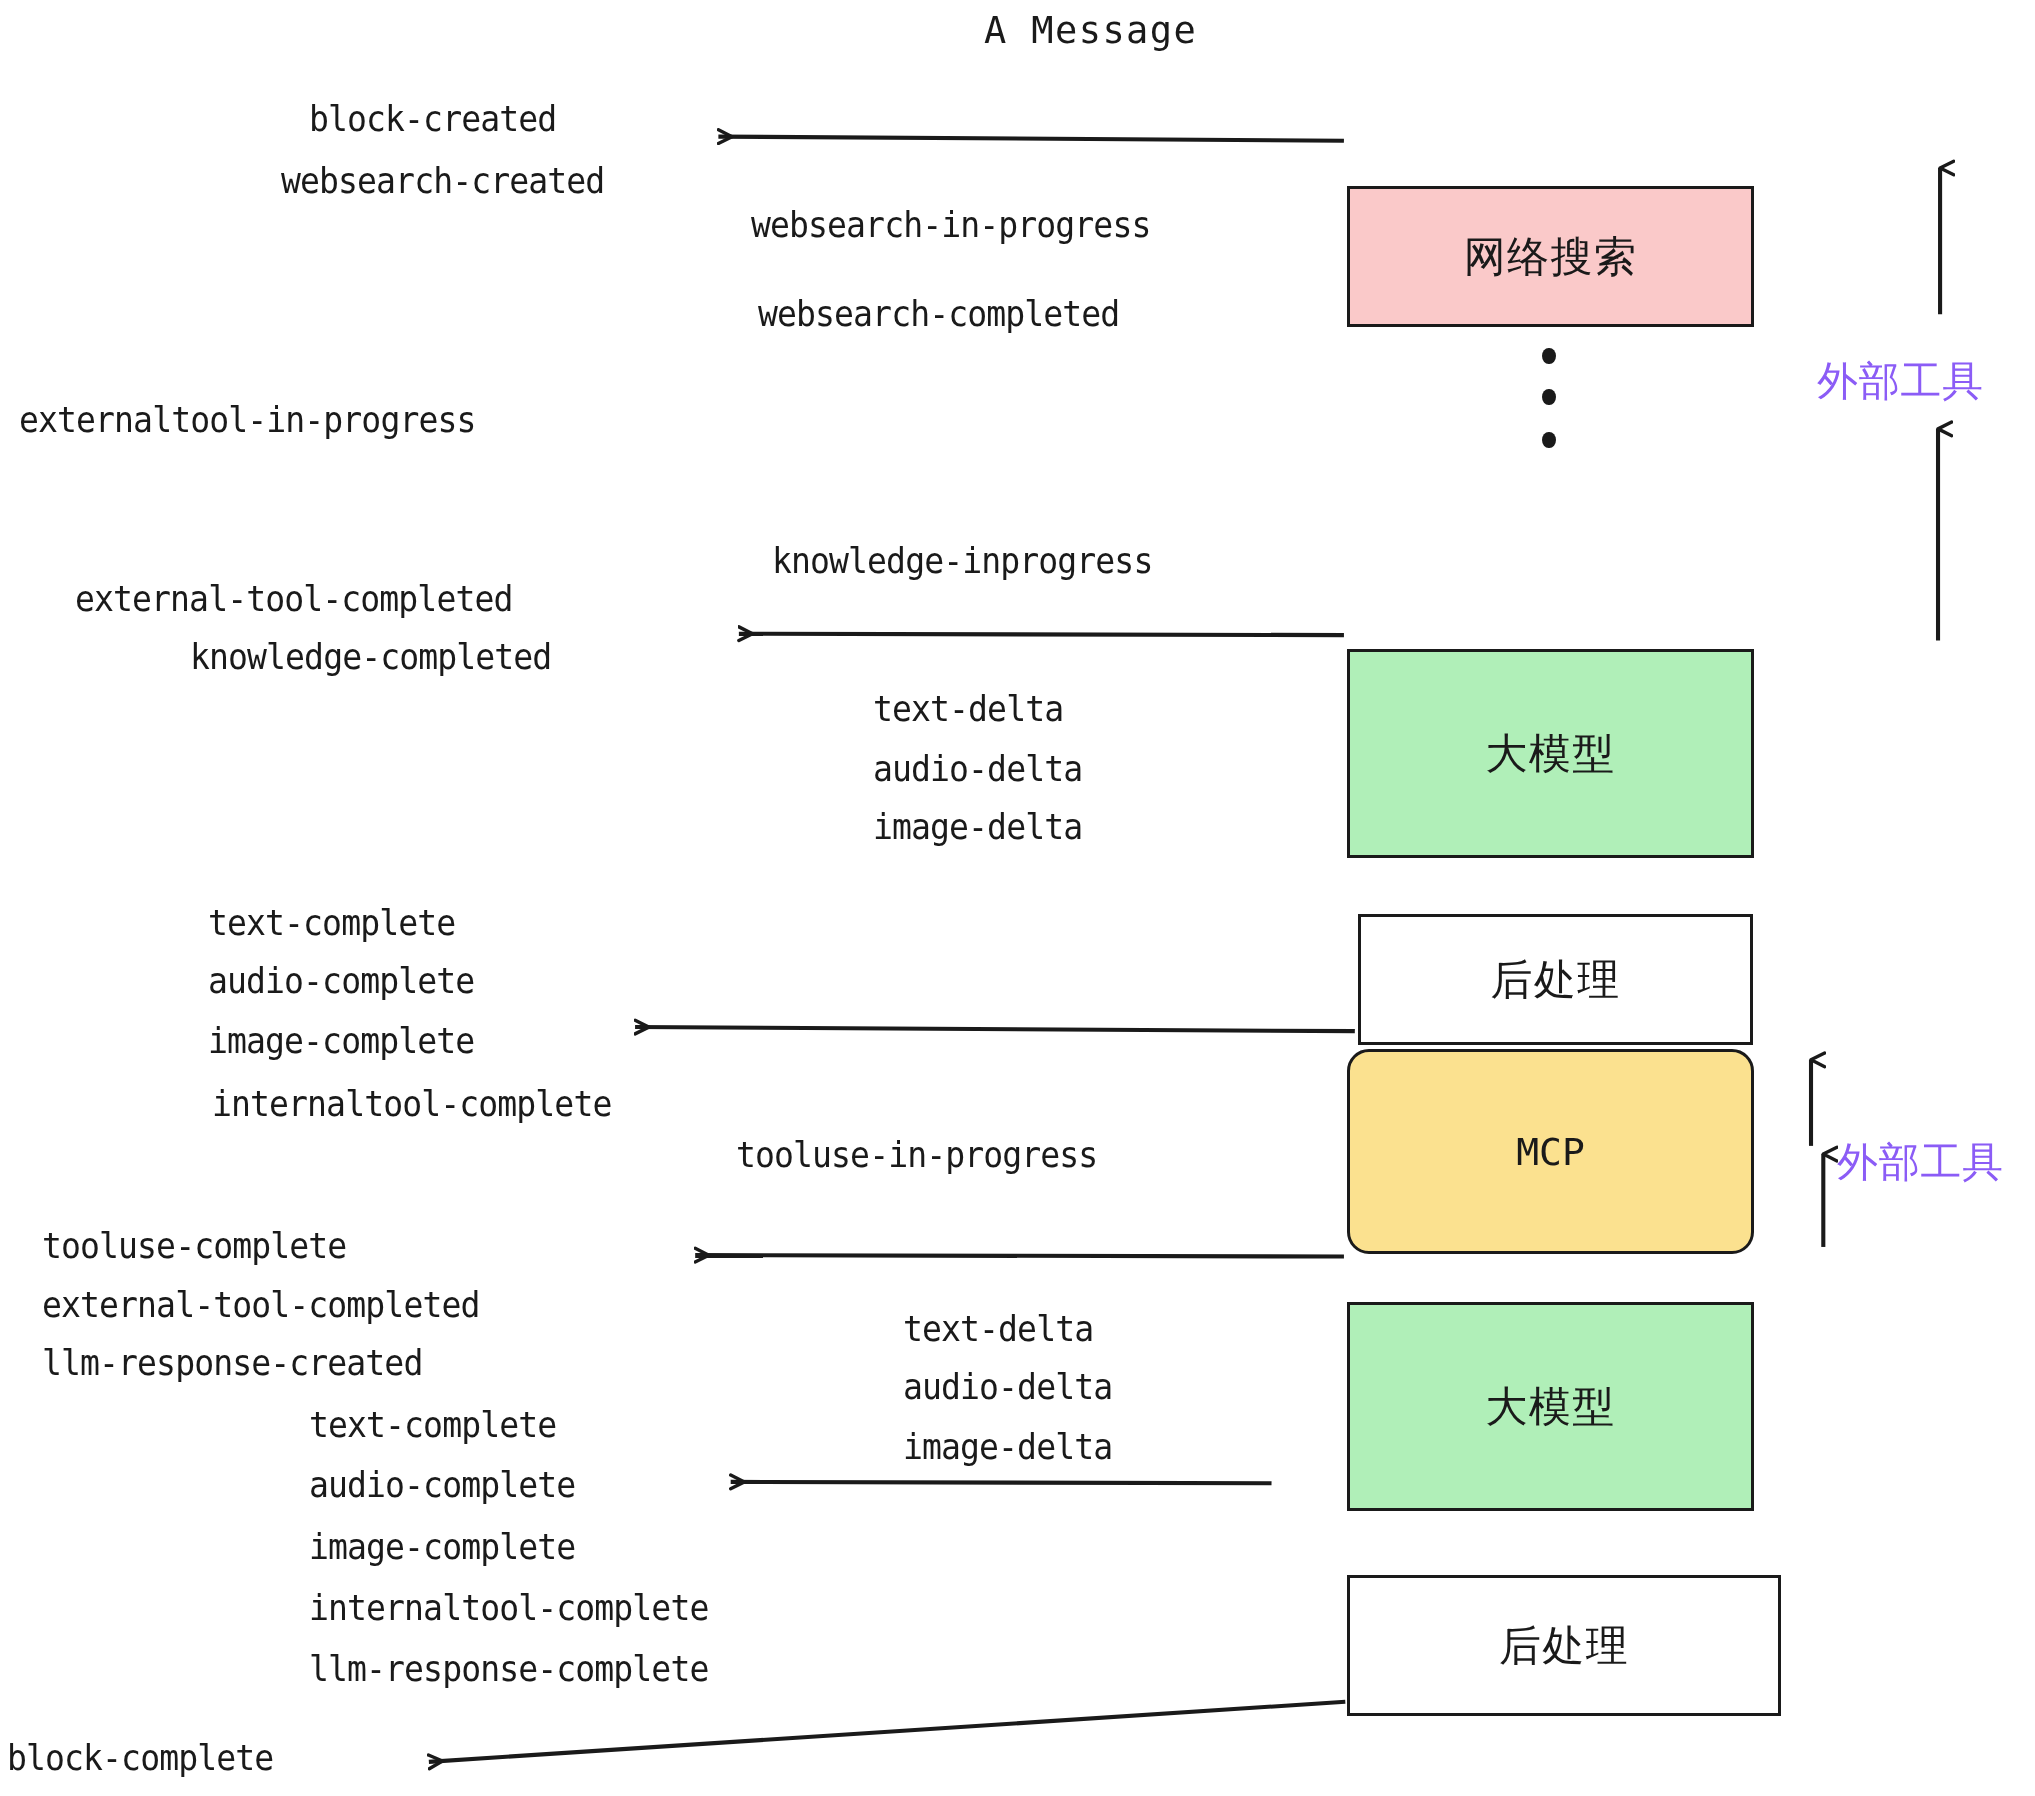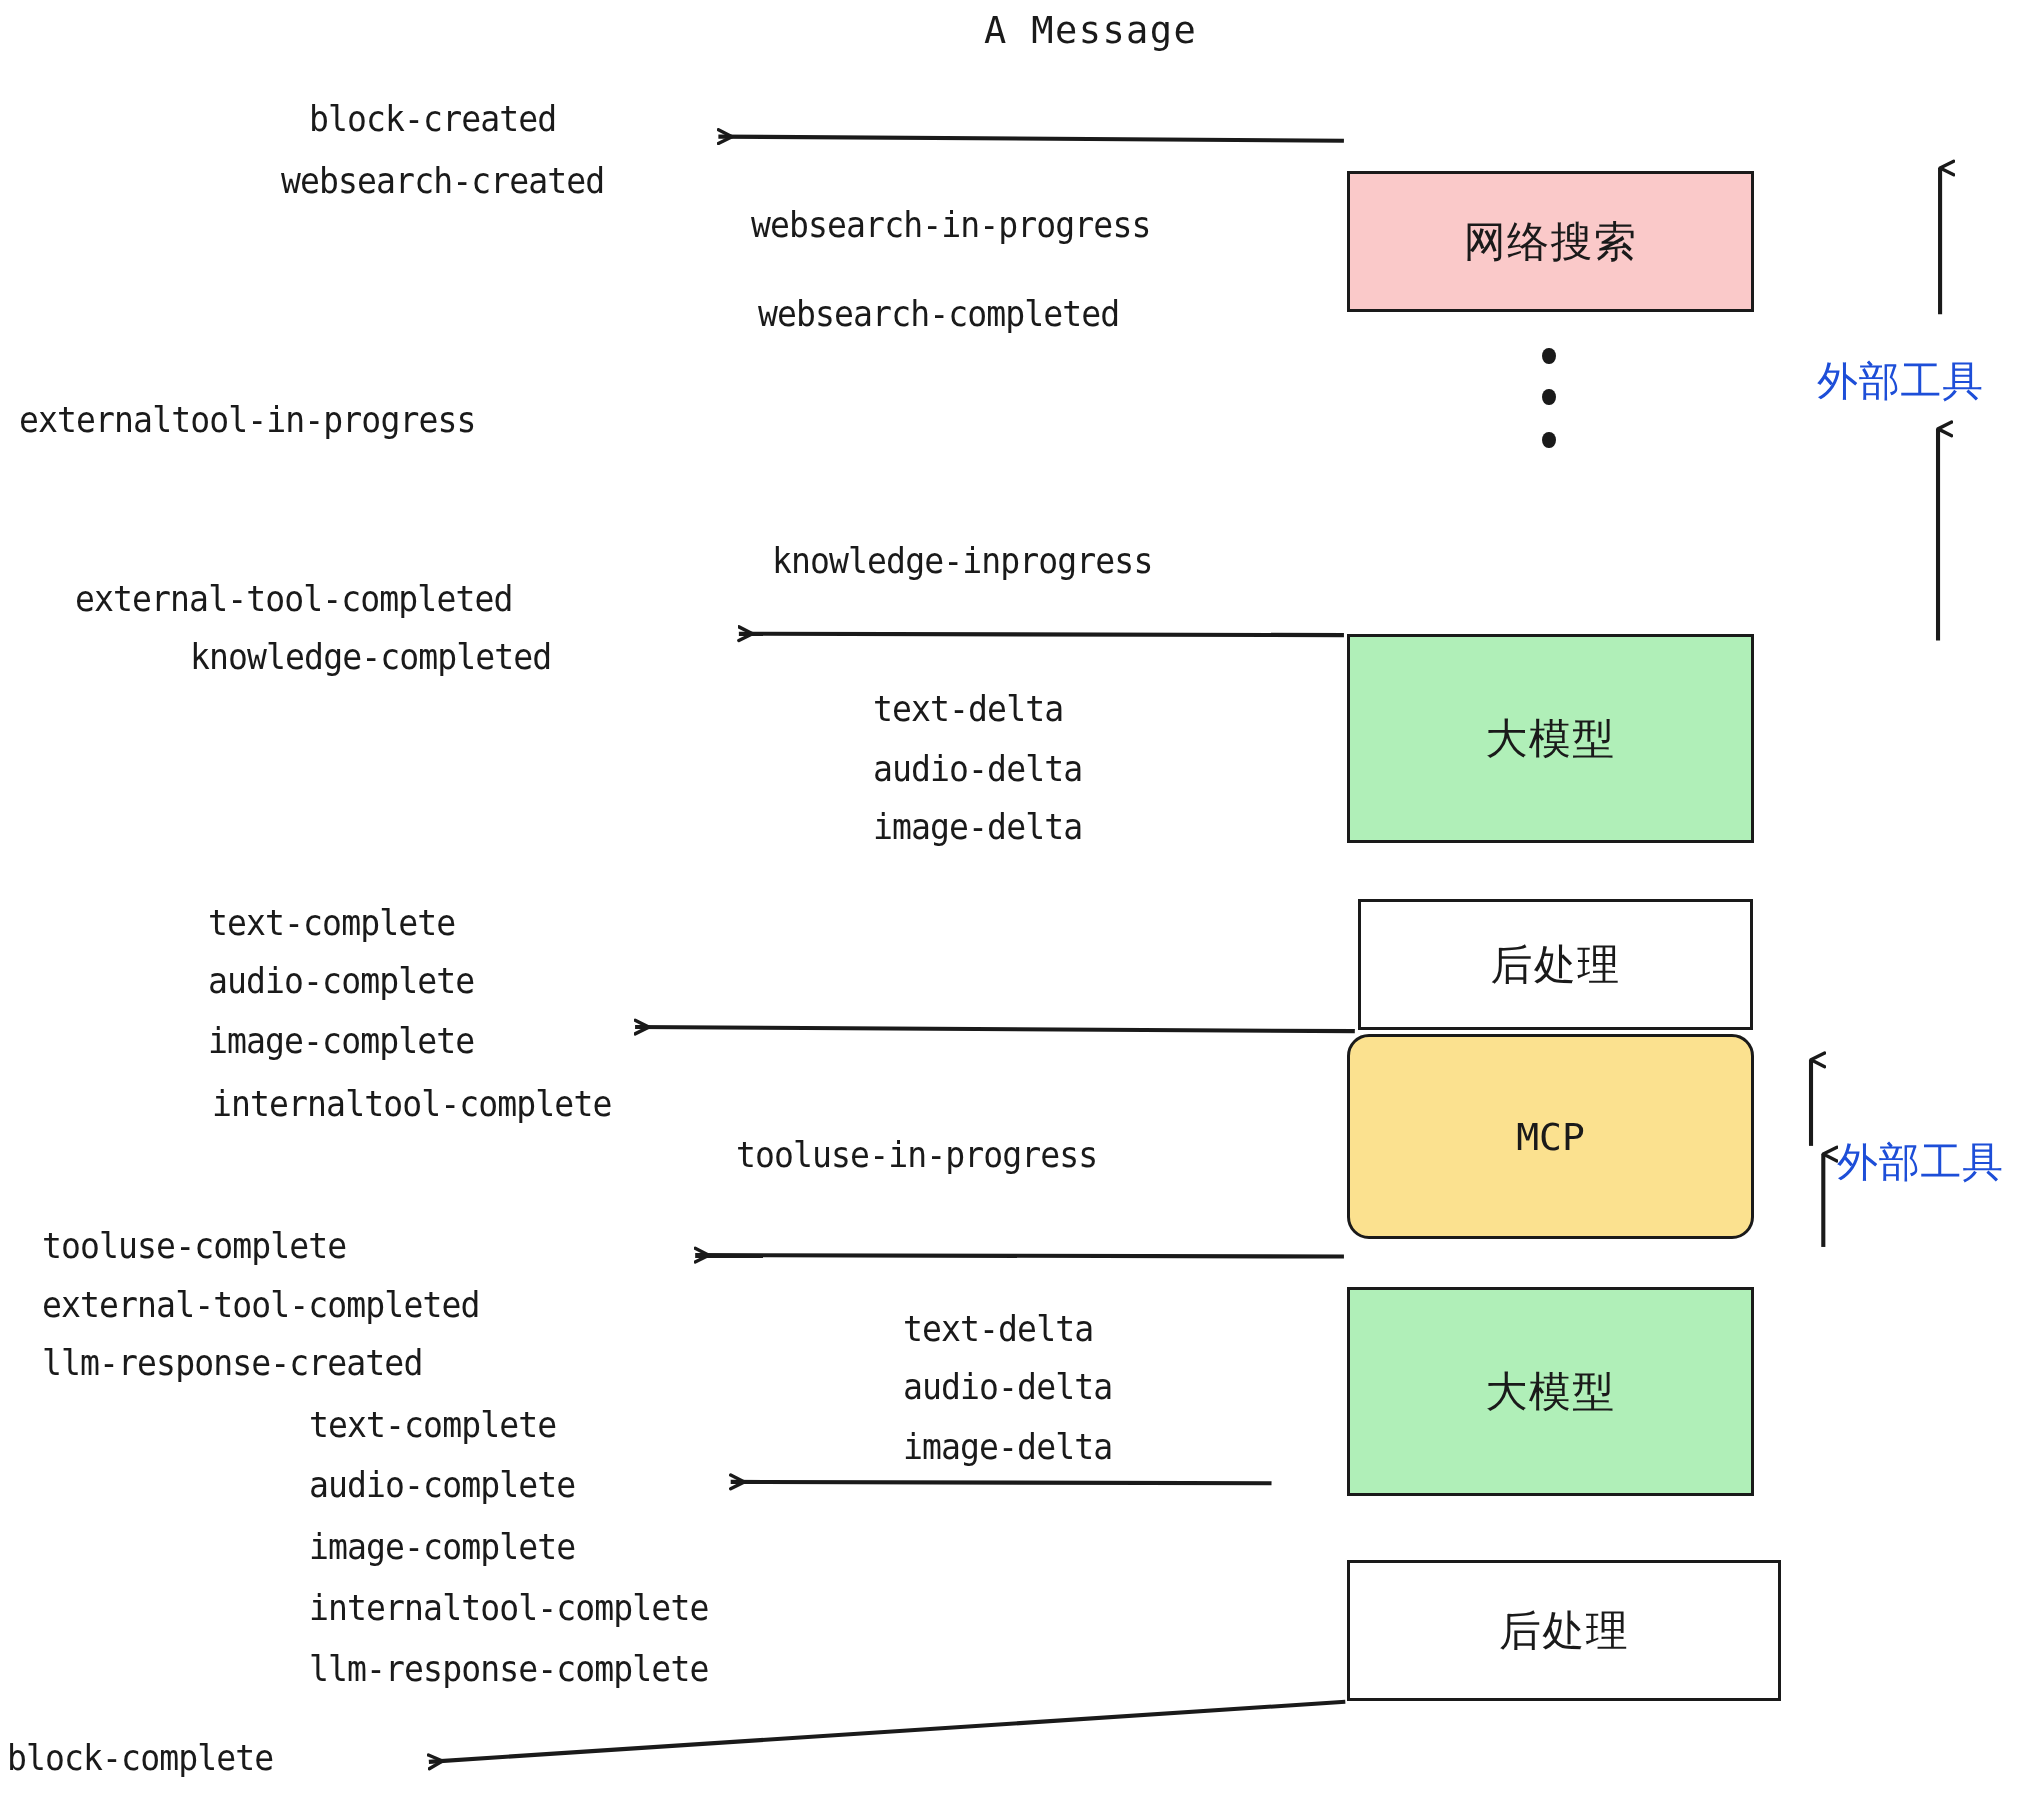--- a/index.html
+++ b/index.html
@@ -40,32 +40,33 @@
     position: absolute;
     box-sizing: border-box;
     border: 3.4px solid #1a1a1a;
     display: flex;
     align-items: center;
     justify-content: center;
     font-family: "DejaVu Sans", "Liberation Sans", sans-serif;
     font-size: 42px;
     color: #1a1a1a;
     letter-spacing: 1.4px;
+    margin-top: 15px;
   }
   .box.mono-label {
     font-family: "DejaVu Sans Mono", "Liberation Mono", monospace;
     font-size: 38px;
     letter-spacing: 0px;
   }
   .cnlabel {
     position: absolute;
     white-space: nowrap;
     font-family: "DejaVu Sans", "Liberation Sans", sans-serif;
     font-size: 41px;
-    color: #1d4ed8;
+    color: #8b5cf6;
     letter-spacing: 0.7px;
     line-height: 1;
   }
   .dot {
     position: absolute;
     width: 13.7px;
     height: 16.4px;
     border-radius: 50%;
     background: #1a1a1a;
   }

